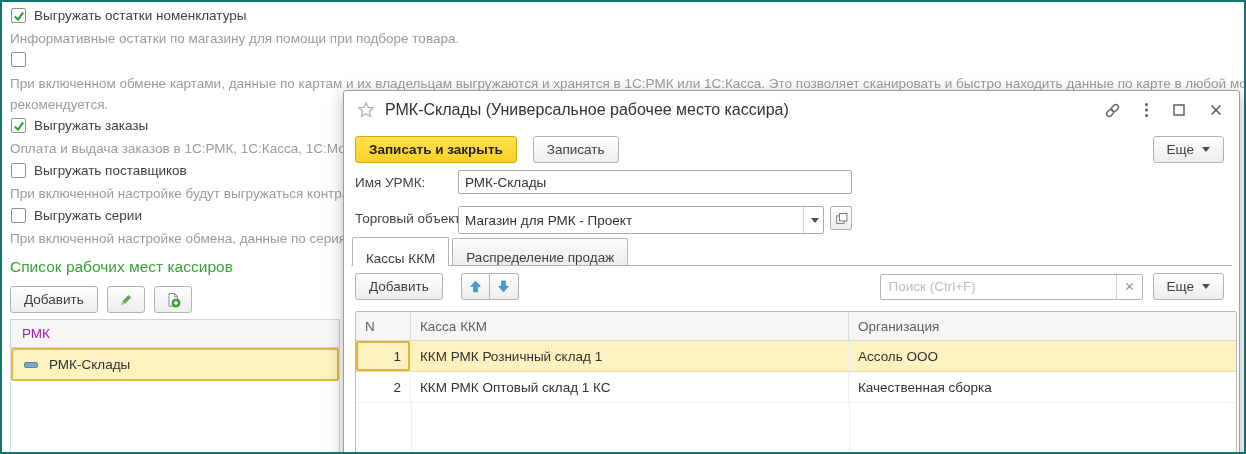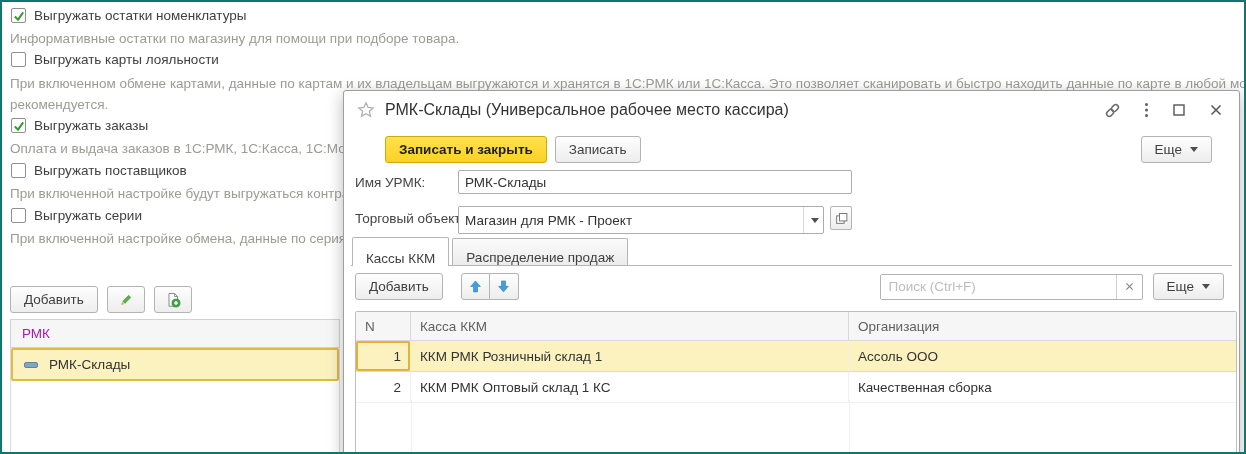--- a/index.html
+++ b/index.html
@@ -30,21 +30,21 @@
   .panel-row.selected{background:#fcf2c0;border:2px solid #e0ba45;border-radius:2px;}
   .dash-icon{width:14px;height:6px;background:#7fa6c2;border:1px solid #5d87a4;border-radius:2px;box-sizing:border-box;flex:0 0 auto;}
   
   .dialog{position:absolute;left:341px;top:88px;width:897px;height:372px;background:#fff;
        border:1px solid #9e9e9e;border-radius:3px 3px 0 0;box-shadow:0 4px 16px rgba(0,0,0,.28);
        z-index:5;box-sizing:border-box;}
   .titlebar{display:flex;align-items:center;gap:10px;padding:10px 16px 2px 13px;}
   .dlg-title{font-size:16px;color:#333;white-space:nowrap;overflow:hidden;}
   .win-icons{margin-left:auto;display:flex;align-items:center;gap:23px;}
   .win-icons span{display:flex;cursor:pointer;}
-  .cmdbar{position:absolute;left:11px;right:27px;top:45px;display:flex;gap:8px;align-items:center;margin-left:30px;}
+  .cmdbar{position:absolute;left:11px;right:15px;top:45px;display:flex;gap:16px;align-items:center;}
   .spacer{flex:1;}
   .frow-label{position:absolute;left:11px;color:#444;white-space:nowrap;}
   .input{height:24px;border:1px solid #acacac;border-radius:2px;padding:0 6px;
          font:13.5px "Liberation Sans",sans-serif;color:#333;box-sizing:border-box;outline:none;}
   .combo{position:absolute;display:flex;height:28px;border:1px solid #acacac;border-radius:2px;
          background:#fff;box-sizing:border-box;justify-content:space-between;}
   .combo input{flex:1;border:none;outline:none;padding:0 6px;font:13.5px "Liberation Sans",sans-serif;color:#333;min-width:0;}
   .combo-caret{width:19px;display:flex;align-items:center;justify-content:center;border-left:1px solid #d6d6d6;cursor:pointer;}
   .sq-btn{position:absolute;width:22px;height:24px;display:flex;align-items:center;justify-content:center;
           background:linear-gradient(#fefefe,#ededed);border:1px solid #b3b3b3;border-radius:2px;box-sizing:border-box;cursor:pointer;}
@@ -90,21 +90,20 @@
         </svg>
     </span>
     <span>Выгружать остатки номенклатуры</span>
   </div>
   <div class="hint" style="left:8px;top:29px">Информативные остатки по магазину для помощи при подборе товара.</div>
 
   <div class="cb-row" style="left:9px;top:50px">
     <span class="cbx">
       
     </span>
-    <span>Выгружать карты лояльности</span>
   </div>
   <div class="hint" style="left:8px;top:74px">При включенном обмене картами, данные по картам и их владельцам выгружаются и хранятся в 1С:РМК или 1С:Касса. Это позволяет сканировать и быстро находить данные по карте в любой моме</div>
   <div class="hint" style="left:8px;top:95px">рекомендуется.</div>
 
   <div class="cb-row" style="left:9px;top:116px">
     <span class="cbx checked">
       <svg width="12" height="12" viewBox="0 0 13 13">
           <polyline points="2,7 5.5,10.5 11,2.5" fill="none" stroke="#2f9e2f" stroke-width="2.2"></polyline>
         </svg>
     </span>
@@ -121,20 +120,21 @@
   <div class="hint" style="left:8px;top:184px">При включенной настройке будут выгружаться контра</div>
 
   <div class="cb-row" style="left:9px;top:206px">
     <span class="cbx">
       
     </span>
     <span>Выгружать серии</span>
   </div>
   <div class="hint" style="left:8px;top:229px">При включенной настройке обмена, данные по серия</div>
 
+  <div class="section-title" style="left:8px;top:256px">Список рабочих мест кассиров</div>
 
   <div class="bg-toolbar" style="left:8px;top:284px">
     <button class="btn">Добавить</button>
     <button class="btn icon-btn">
       <svg width="16" height="16" viewBox="0 0 16 16">
         <path d="M3.1 13 L4.1 9.9 L6.2 12 Z" fill="#e8983c"></path>
         <path d="M4.7 9.2 L10.6 3.3 L12.8 5.5 L6.9 11.4 Z" fill="#57b14b" stroke="#3f8f36" stroke-width="0.5"></path>
       </svg>
     </button>
     <button class="btn icon-btn">

